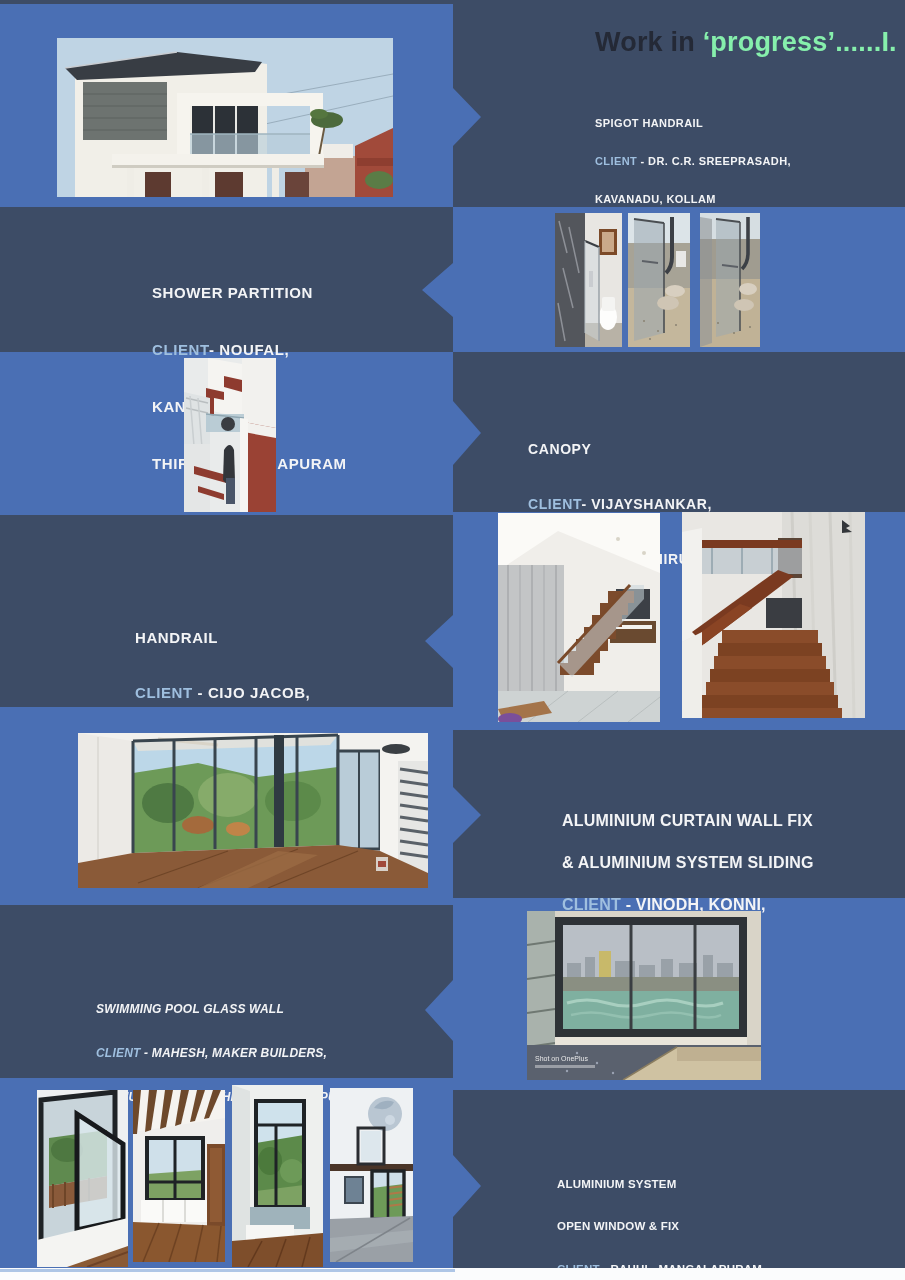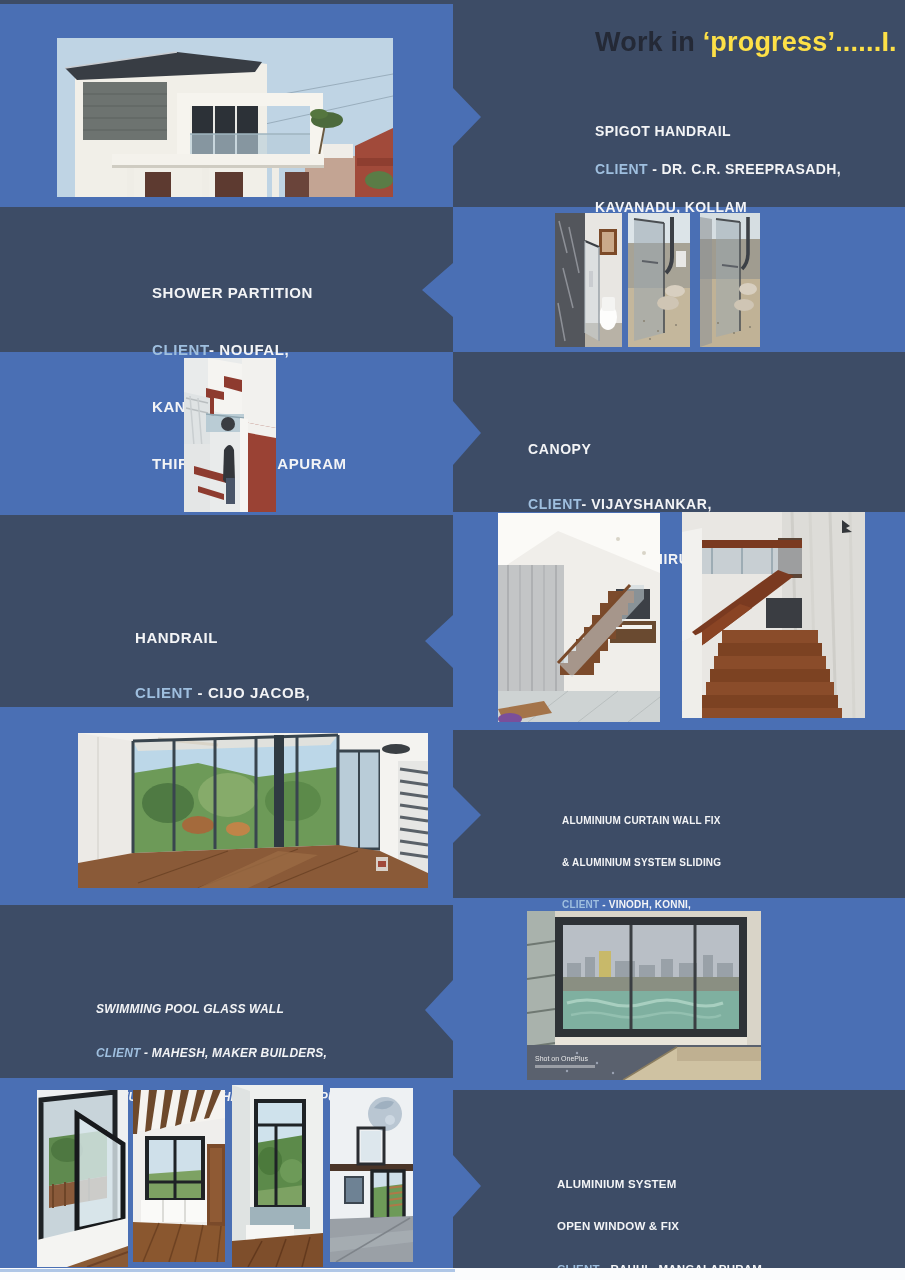--- a/index.html
+++ b/index.html
@@ -25,29 +25,29 @@
   .p-s5{left:453px;top:730px;width:452px;height:168px;
     clip-path:polygon(0 0,100% 0,100% 100%,0 100%,0 113px,28px 85px,0 57px);}
   .p-s6{left:0;top:905px;width:453px;height:173px;
     clip-path:polygon(0 0,100% 0,100% 75px,425px 105px,100% 136px,100% 100%,0 100%);}
   .p-s7{left:453px;top:1090px;width:452px;height:178px;
     clip-path:polygon(0 0,100% 0,100% 100%,0 100%,0 127px,28px 96px,0 65px);}
 
   .title{position:absolute;left:595px;top:27px;font-size:27px;font-weight:700;
     letter-spacing:.2px;white-space:nowrap;}
   .title .t-dark{color:#242936;}
-  .title .t-light{color:#fde047;margin-top:12px;}
+  .title .t-light{color:#86efac;margin-top:12px;}
 
   .txt{position:absolute;color:#f3f4f6;font-weight:700;white-space:pre-wrap;}
   .txt .client{color:#9fbfdf;}
-  .t-s1{left:595px;top:99px;font-size:14px;line-height:12.8px;letter-spacing:.4px;}
+  .t-s1{left:595px;top:91px;font-size:11px;line-height:12.8px;letter-spacing:.4px;}
   .t-s2{left:152px;top:245px;font-size:15px;line-height:19px;letter-spacing:.6px;}
   .t-s3{left:528px;top:404px;font-size:14px;line-height:18.2px;letter-spacing:.6px;}
   .t-s4{left:135px;top:592px;font-size:15px;line-height:18.4px;letter-spacing:.6px;}
-  .t-s5{left:562px;top:786px;font-size:10px;line-height:14px;letter-spacing:.2px;}
+  .t-s5{left:562px;top:786px;font-size:16px;line-height:14px;letter-spacing:.2px;}
   .t-s6{left:96px;top:972px;font-size:12px;line-height:14.8px;letter-spacing:.2px;font-style:italic;}
   .t-s7{left:557px;top:1148px;font-size:11.5px;line-height:14.3px;letter-spacing:.2px;}
 
   .ph{position:absolute;display:block;}
   .ph svg{display:block;width:100%;height:100%;}
 </style>
 </head>
 <body>
 
 <div class="page">

